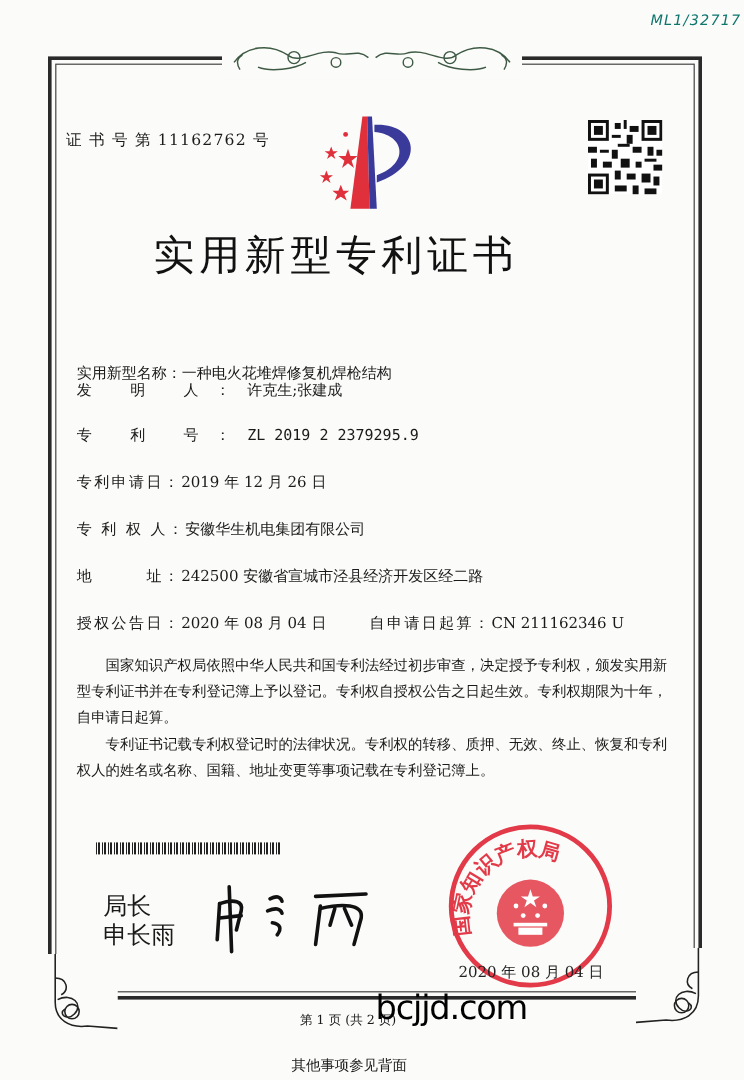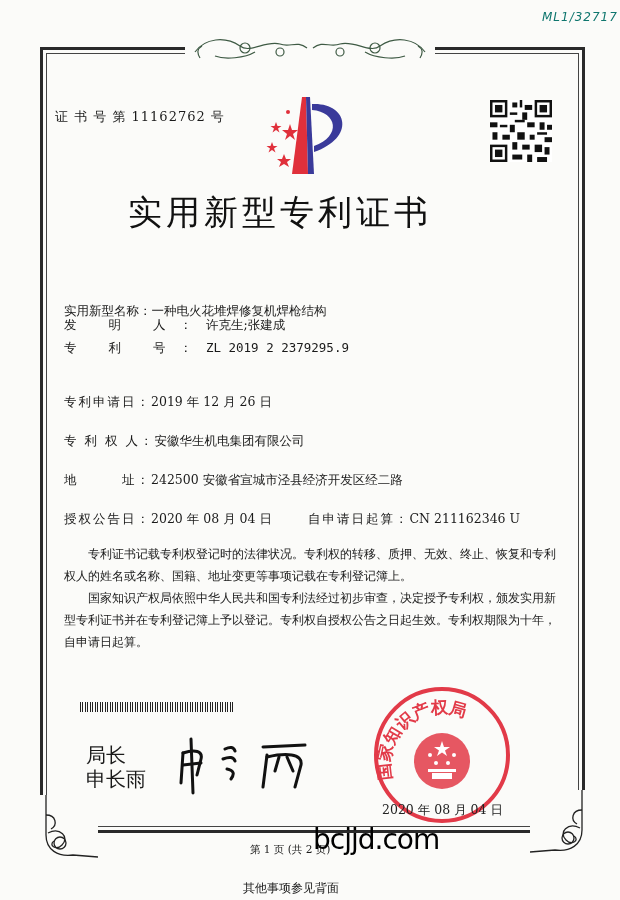--- a/index.html
+++ b/index.html
@@ -171,42 +171,42 @@
 </svg>
 
 <div class="title">实用新型专利证书</div>
 
 <div class="field" style="top:279px;margin-top:24px;">
   <span class="label">实用新型名称：</span><span>一种电火花堆焊修复机焊枪结构</span>
 </div>
 <div class="field" style="top:317px;">
   <span class="label" style="letter-spacing:14px;">发 明 人：</span><span>许克生;张建成</span>
 </div>
-<div class="field" style="top:340px;">
+<div class="field" style="top:355px;">
   <span class="label" style="letter-spacing:14px;">专 利 号：</span><span style="font-family:'DejaVu Sans Mono',monospace;">ZL 2019 2 2379295.9</span>
 </div>
 <div class="field" style="top:394px;">
   <span class="label" style="letter-spacing:2px;">专利申请日：</span><span>2019 年 12 月 26 日</span>
 </div>
 <div class="field" style="top:433px;">
   <span class="label" style="letter-spacing:2px;">专 利 权 人：</span><span>安徽华生机电集团有限公司</span>
 </div>
 <div class="field" style="top:472px;">
   <span class="label" style="letter-spacing:2px;">地　　　址：</span><span>242500 安徽省宣城市泾县经济开发区经二路</span>
 </div>
 <div class="field" style="top:511px;">
   <span class="label" style="letter-spacing:2px;">授权公告日：</span><span>2020 年 08 月 04 日</span>
 </div>
 <div class="field" style="top:511px;left:308px;">
   <span class="label" style="letter-spacing:2px;">自申请日起算：</span><span>CN 211162346 U</span>
 </div>
 
 <div class="body-text" style="top:543px;">
+  <p>国家知识产权局依照中华人民共和国专利法经过初步审查，决定授予专利权，颁发实用新型专利证书并在专利登记簿上予以登记。专利权自授权公告之日起生效。专利权期限为十年，自申请日起算。</p>
   <p>专利证书记载专利权登记时的法律状况。专利权的转移、质押、无效、终止、恢复和专利权人的姓名或名称、国籍、地址变更等事项记载在专利登记簿上。</p>
-  <p>国家知识产权局依照中华人民共和国专利法经过初步审查，决定授予专利权，颁发实用新型专利证书并在专利登记簿上予以登记。专利权自授权公告之日起生效。专利权期限为十年，自申请日起算。</p>
 </div>
 
 <div class="barcode"></div>
 
 <div class="director-title" style="top:742px;">局长</div>
 <div class="director-name" style="top:766px;">申长雨</div>
 
 <svg class="signature" viewBox="0 0 150 60">
   <g fill="none" stroke="#111" stroke-width="3" stroke-linecap="round">
     <path d="M8 18 L6 48"></path>

